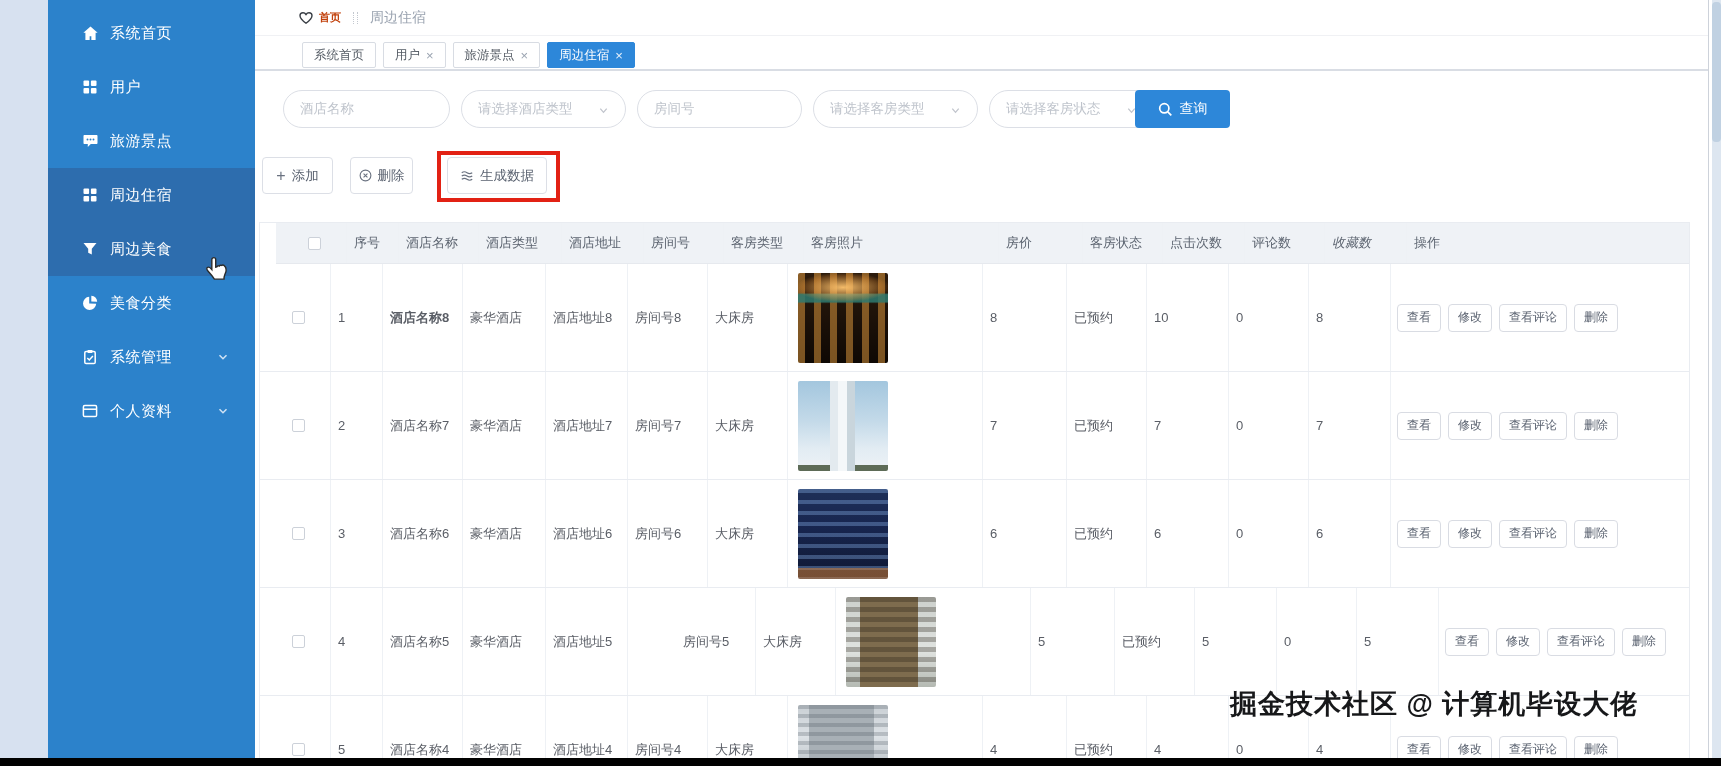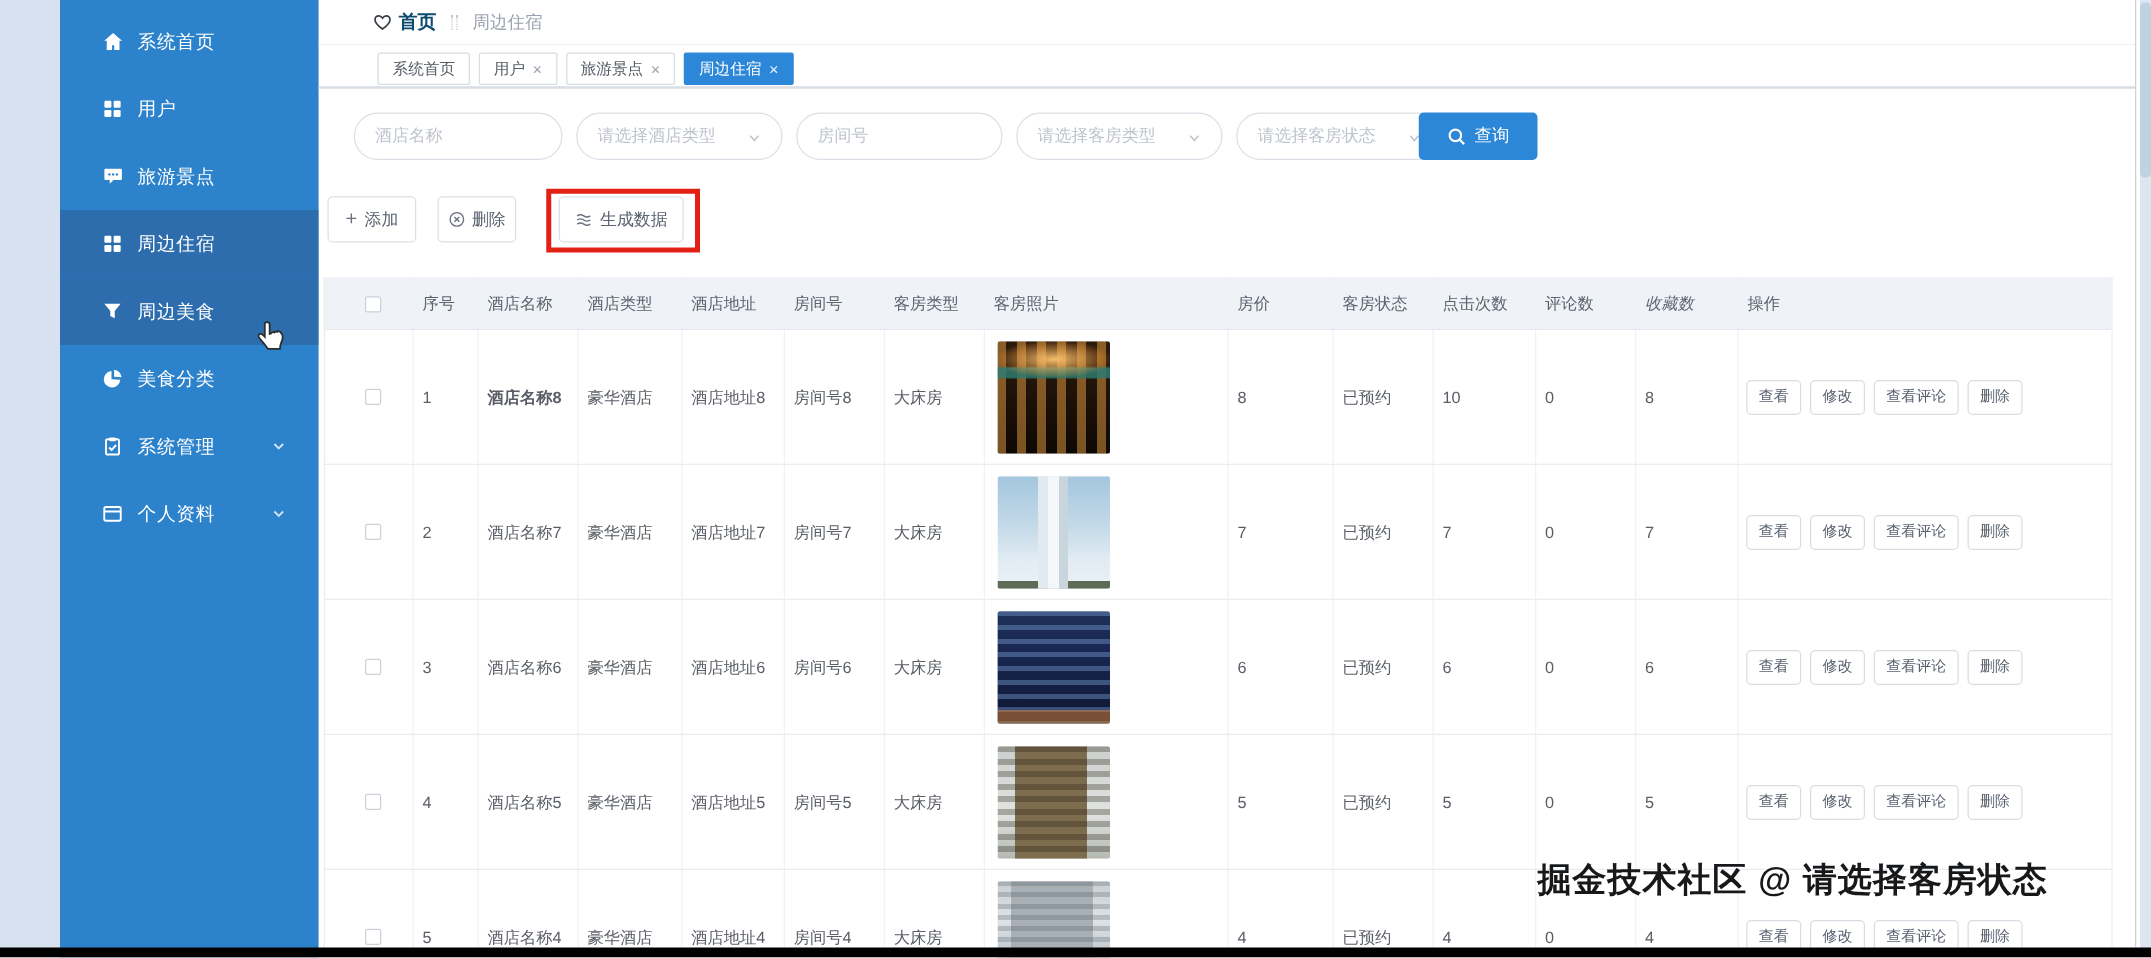--- a/index.html
+++ b/index.html
@@ -14,21 +14,21 @@
   .sidebar { position:absolute; left:48px; top:0; width:207px; height:766px; background:#2c82cb; padding-top:6px; }
   .side-item { position:relative; height:54px; display:flex; align-items:center; cursor:pointer; color:#fff; }
   .side-item.dark { background:#2d6dae; }
   .side-item .s-icon { position:absolute; left:34px; width:17px; height:17px; display:flex; }
   .side-item .s-label { position:absolute; left:62px; font-size:15px; letter-spacing:.5px; }
   .side-item .s-chev { position:absolute; left:168px; width:14px; height:14px; }
 
   
   .main { position:absolute; left:255px; top:0; width:1453px; height:766px; background:#fff; }
   .crumb-bar { position:absolute; left:0; top:0; width:100%; height:36px; border-bottom:1px solid #f0f1f4; display:flex; align-items:center; padding-left:43px; }
-  .crumb-home { display:flex; align-items:center; gap:5px; font-size:15px; font-weight:bold; color:#0c4a6e; }
+  .crumb-home { display:flex; align-items:center; gap:5px; font-size:11px; font-weight:bold; color:#c2410c; }
   .crumb-sep { margin:0 12px; width:5px; height:12px; border-left:1px dotted #c3c8cf; border-right:1px dotted #c3c8cf; }
   .crumb-cur { font-size:14px; color:#9aa3b0; }
 
   .tabs-bar { position:absolute; left:0; top:36px; width:100%; height:33px; display:flex; align-items:flex-end; padding-left:47px; padding-bottom:1px; gap:7px; }
   .tab { height:26px; display:flex; align-items:center; gap:6px; padding:0 11px; border:1px solid #d8dce3; border-radius:2px; background:#fff; font-size:12.5px; color:#545b64; cursor:pointer; }
   .tab.active { background:#2d87d9; border-color:#2d87d9; color:#fff; }
   .tab .tab-x { font-size:13px; line-height:1; color:#9aa3b0; }
   .tab.active .tab-x { color:#eaf3fc; }
   .tabs-divider { position:absolute; left:0; top:69px; width:100%; height:2px; background:#d9dde4; }
 
@@ -38,21 +38,21 @@
   .pill .chev { width:11px; height:11px; margin-left:8px; flex:none; }
   .search-btn { position:absolute; left:880px; top:90px; width:95px; height:38px; background:#2d87d9; color:#fff; border:none; border-radius:4px; font-size:14px; display:flex; align-items:center; justify-content:center; gap:7px; cursor:pointer; }
 
   
   .toolbar { position:absolute; left:0; top:157px; width:100%; height:40px; }
   .tool-btn { position:absolute; top:0; height:37px; background:#fff; border:1px solid #dcdfe6; border-radius:4px; font-size:13.5px; color:#5a6270; display:flex; align-items:center; justify-content:center; gap:6px; cursor:pointer; }
   .red-box { position:absolute; left:182px; top:-6px; width:123px; height:51px; border:4px solid #e22114; pointer-events:none; }
 
   
   .table { position:absolute; left:4px; top:222px; width:1431px; border:1px solid #e9ecf1; border-bottom:none; }
-  .t-head { display:flex; height:41px; background:#eff2f6; border-bottom:1px solid #e6e9ee; }
+  .t-head { display:flex; height:41px; background:#eff2f6; border-bottom:1px solid #e6e9ee;margin-left:16px; }
   .t-head .cell { font-size:13px; color:#5c6470; }
   .t-row { display:flex; height:108px; background:#fff; border-bottom:1px solid #e9ecf1; }
   .cell { flex:none; display:flex; align-items:center; padding-left:7px; border-right:1px solid #eef1f5; font-size:13px; color:#5a5e66; overflow:hidden; }
   .cell:last-child { border-right:none; }
   .checkbox { width:13px; height:13px; border:1px solid #ccd1d9; border-radius:2px; background:#fff; margin:0 auto; cursor:pointer; }
   .photo { width:90px; height:90px; border-radius:2px; flex:none; }
   .act-btn { height:28px; padding:0 9px; background:#fff; border:1px solid #d9dce3; border-radius:4px; font-size:12px; color:#5a6270; display:flex; align-items:center; cursor:pointer; margin-right:7px; white-space:nowrap; }
 
   
   .p0 { background:
@@ -367,21 +367,21 @@
           </div>
         </div>
         <div class="t-row">
           <div class="cell" style="width: 71px;">
             <span class="checkbox"></span>
           </div>
           <div class="cell" style="width: 52px;">4</div>
           <div class="cell" style="width: 80px;">酒店名称5</div>
           <div class="cell" style="width: 83px;">豪华酒店</div>
           <div class="cell" style="width: 82px;">酒店地址5</div>
-          <div class="cell" style="width: 80px;">房间号5</div>
+          <div class="cell" style="width: 80px; margin-left: 48px;">房间号5</div>
           <div class="cell" style="width: 80px;">大床房</div>
           <div class="cell" style="width: 195px;">
             <div class="photo p3" style="margin-left: 3px;"></div>
           </div>
           <div class="cell" style="width: 84px;">5</div>
           <div class="cell" style="width: 80px;">已预约</div>
           <div class="cell" style="width: 82px;">5</div>
           <div class="cell" style="width: 80px;">0</div>
           <div class="cell" style="width: 82px;">5</div>
           <div class="cell" style="width: 300px; padding-left: 6px;">
@@ -413,21 +413,21 @@
             <button class="act-btn">查看</button>
             <button class="act-btn">修改</button>
             <button class="act-btn">查看评论</button>
             <button class="act-btn">删除</button>
           </div>
         </div>
       </div>
 
   </div>
 
-  <div class="watermark">掘金技术社区 @ 请选择客房状态</div>
+  <div class="watermark">掘金技术社区 @ 计算机毕设大佬</div>
 
   <div class="right-border"></div>
   <div class="scrollbar">
     <div class="scroll-thumb"></div>
   </div>
   <div class="black-bar"></div>
 
   <svg class="cursor" viewBox="0 0 22 26">
     <path d="M8 1.5c1 0 1.8.8 1.8 1.8v7l1-.2c.5-1 1.6-1.2 2.4-.8.4-.7 1.4-.9 2.2-.5.5-.6 1.5-.6 2.1-.1.8.6 2 1.8 2 4.2 0 1.6-.6 2.8-1.2 4.2-.5 1.2-.8 2.6-.8 4.4H8.6c-1.6-2.6-3.4-4.6-5.2-6.6-.8-.9-1.9-2-1.9-3 0-.9.7-1.6 1.7-1.6 1.2 0 2.2 1.2 3 2.2V3.3C6.2 2.3 7 1.5 8 1.5z" fill="#fff" stroke="#2b2b2b" stroke-width="1.3"></path>
   </svg>

